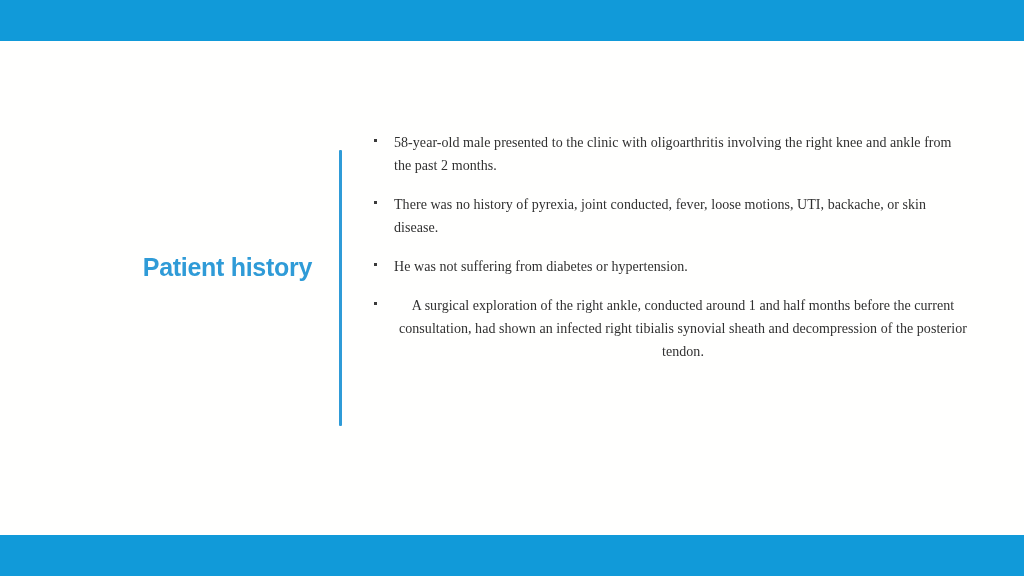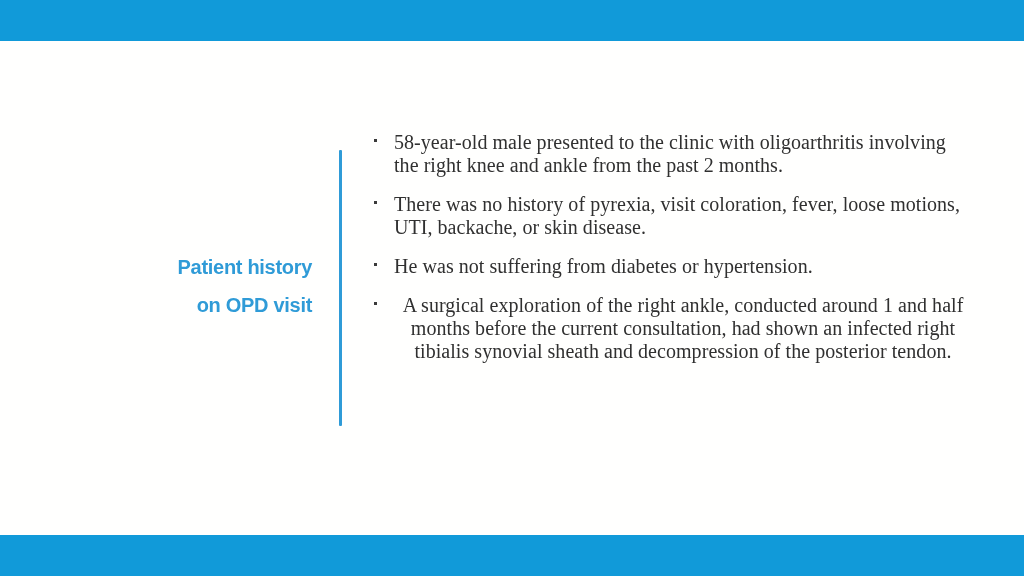--- a/index.html
+++ b/index.html
@@ -35,21 +35,21 @@
     position: absolute;
     left: 40px;
     top: 248px;
     width: 272px;
     text-align: right;
   }
   .title-line {
     display: block;
     font-family: "Liberation Sans", sans-serif;
     font-weight: bold;
-    font-size: 20px;
+    font-size: 25px;
     line-height: 38px;
     letter-spacing: -0.3px;
     color: #2f9bd7;
     white-space: nowrap;
   }
 
   .divider {
     position: absolute;
     left: 339px;
     top: 150px;
@@ -63,21 +63,21 @@
     position: absolute;
     left: 372px;
     top: 131px;
     width: 600px;
   }
   .bullet-item {
     position: relative;
     padding-left: 22px;
     margin-bottom: 16px;
     font-family: "Liberation Serif", "DejaVu Serif", serif;
-    font-size: 20px;
+    font-size: 14px;
     line-height: 23px;
     color: #303030;
     letter-spacing: 0.05px;
   }
   .bullet-item:last-child { margin-bottom: 0; text-align: center; }
   .bullet-marker {
     position: absolute;
     left: 2px;
     top: 8px;
     width: 3px;
@@ -90,33 +90,32 @@
 </style>
 </head>
 <body>
 
 <div class="slide">
 
   <div class="bar bar-top"></div>
 
   <div class="title-block">
     <span class="title-line">Patient history</span>
-    <span class="title-line">on OPD visit</span>
   </div>
 
   <div class="divider"></div>
 
   <div class="body-block">
     <div class="bullet-item">
       <span class="bullet-marker"></span>
       <span class="bullet-text"> 58-year-old male presented to the clinic with oligoarthritis involving the right knee and ankle from the past 2 months.</span>
     </div>
     <div class="bullet-item">
       <span class="bullet-marker"></span>
-      <span class="bullet-text">There was no history of pyrexia, visit coloration, fever, loose motions, UTI, backache, or skin disease.</span>
+      <span class="bullet-text">There was no history of pyrexia, joint conducted, fever, loose motions, UTI, backache, or skin disease.</span>
     </div>
     <div class="bullet-item">
       <span class="bullet-marker"></span>
       <span class="bullet-text">He was not suffering from diabetes or hypertension.</span>
     </div>
     <div class="bullet-item">
       <span class="bullet-marker"></span>
       <span class="bullet-text">A surgical exploration of the right ankle, conducted around 1 and half months before the current consultation, had shown an infected right tibialis synovial sheath and decompression of the posterior tendon.</span>
     </div>
   </div>

